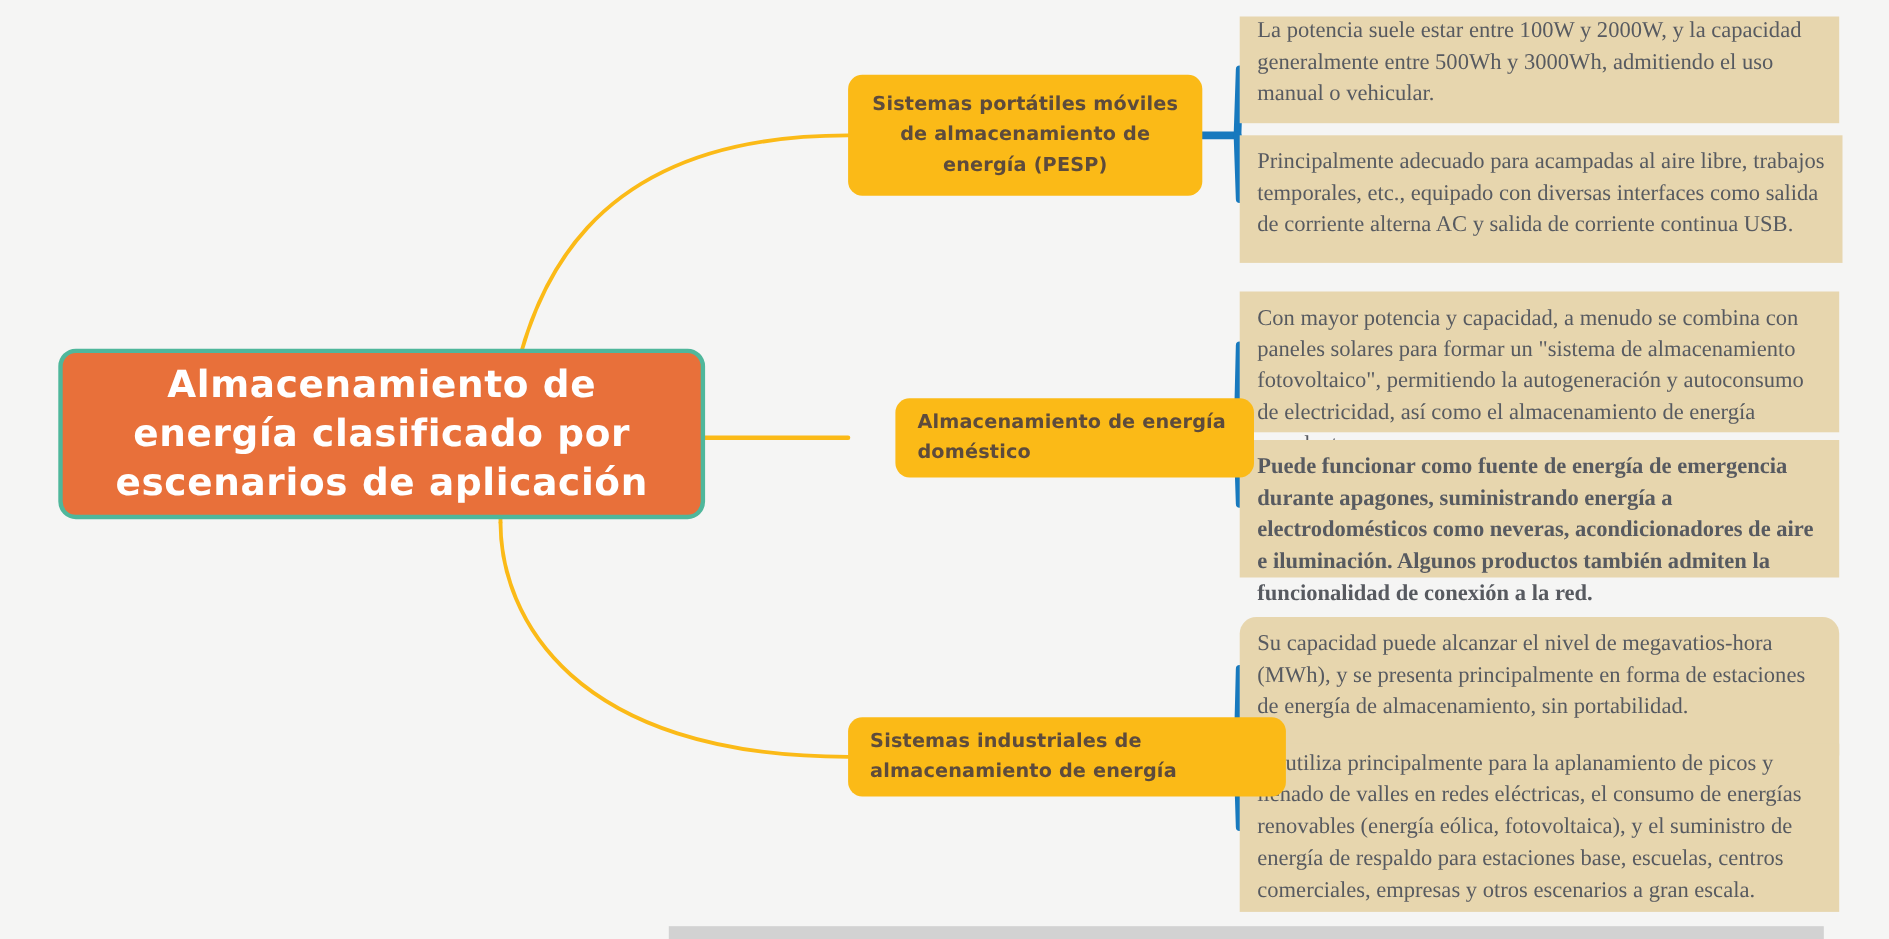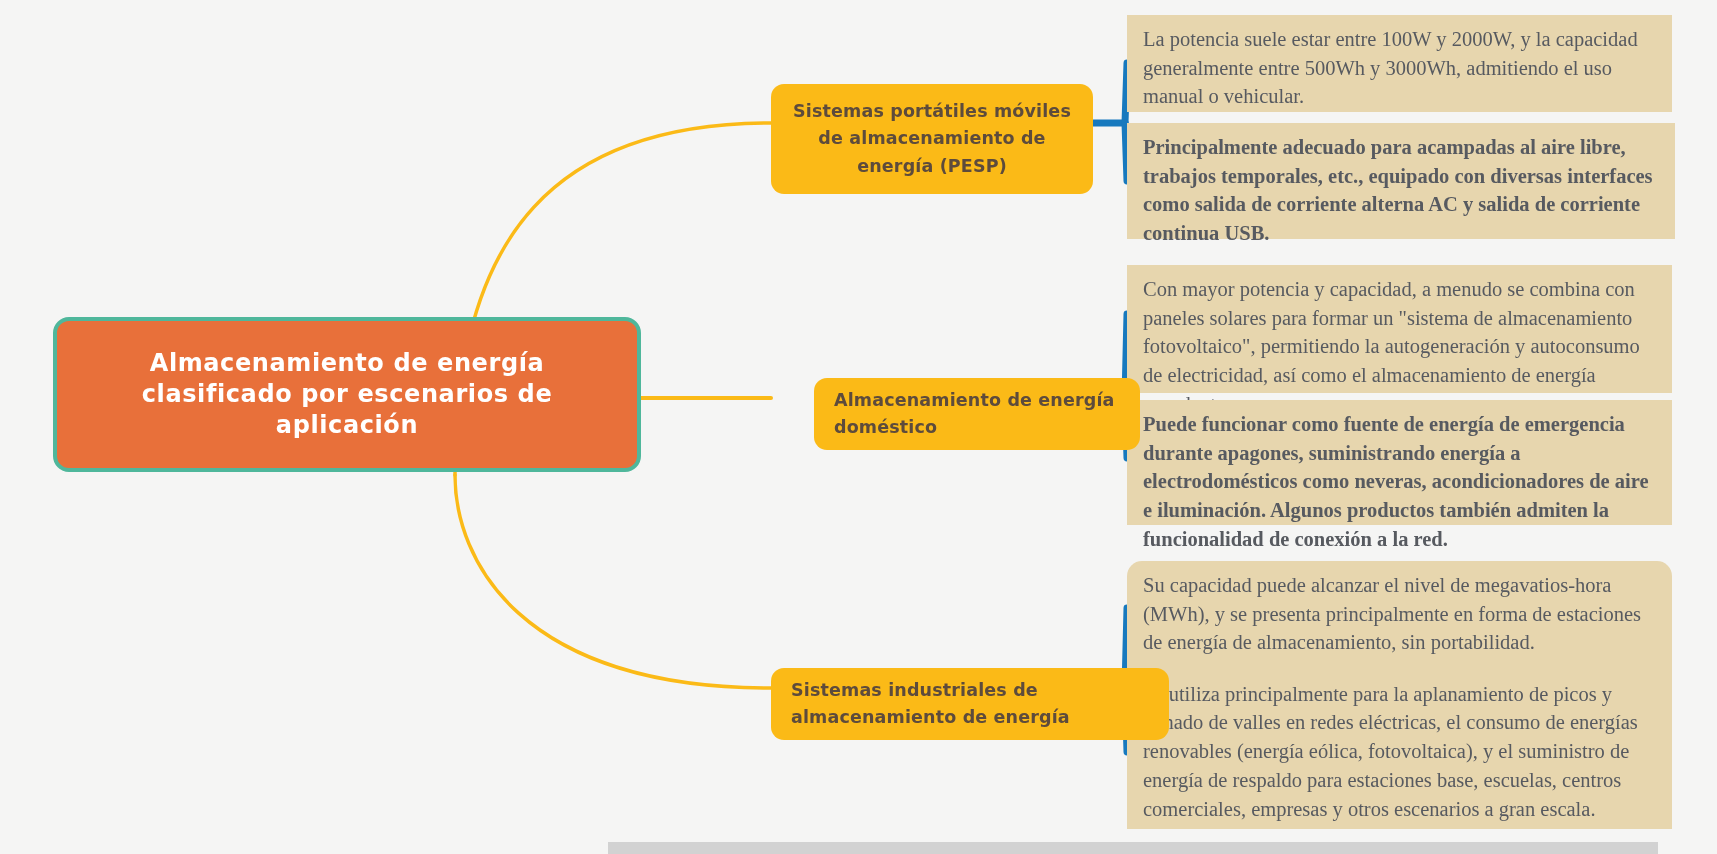--- a/index.html
+++ b/index.html
@@ -50,38 +50,37 @@
     align-items: center;
     justify-content: center;
   }
   .root-node .root-label {
     display: block;
     width: 100%;
     text-align: center;
     color: #ffffff;
     font-family: "DejaVu Sans", sans-serif;
     font-weight: bold;
-    font-size: 24px;
+    font-size: 34px;
     line-height: 1.30;
     letter-spacing: 0.6px;
     padding: 0 18px;
     box-sizing: border-box;
   }
 
   
   .branch-node {
     position: absolute;
     background: #fbba17;
     border-radius: 13px;
     z-index: 4;
     display: flex;
     align-items: center;
     box-sizing: border-box;
     padding: 10px 20px;
-    margin-top: 16px;
   }
   .branch-node .branch-label {
     display: block;
     width: 100%;
     color: #5d4b3c;
     font-family: "DejaVu Sans", sans-serif;
     font-weight: bold;
     font-size: 17.5px;
     line-height: 1.55;
     letter-spacing: 0.15px;
@@ -105,22 +104,22 @@
   }
   .leaf-box .leaf-text {
     display: block;
     width: 100%;
     color: #575a60;
     font-family: "Liberation Serif", "DejaVu Serif", serif;
     font-size: 20.5px;
     line-height: 1.40;
   }
 
-  #leaf-0 { left: 1127px; top: 15px;  width: 545px; height: 97px;  }
-  #leaf-1 { left: 1127px; top: 123px; width: 548px; height: 116px; font-weight: bold; }
+  #leaf-0 { left: 1127px; top: 15px;  width: 545px; height: 97px; align-items: flex-end;  }
+  #leaf-1 { left: 1127px; top: 123px; width: 548px; height: 116px; }
   #leaf-2 { left: 1127px; top: 265px; width: 545px; height: 128px; }
   #leaf-3 { left: 1127px; top: 400px; width: 545px; height: 125px; font-weight: bold; }
   #leaf-4 { left: 1127px; top: 561px; width: 545px; height: 140px; border-radius: 15px; }
   #leaf-5 { left: 1127px; top: 676px; width: 545px; height: 153px; align-items: center; }
 
   
   .bottom-strip {
     position: absolute;
     left: 608px;
     top: 842px;

